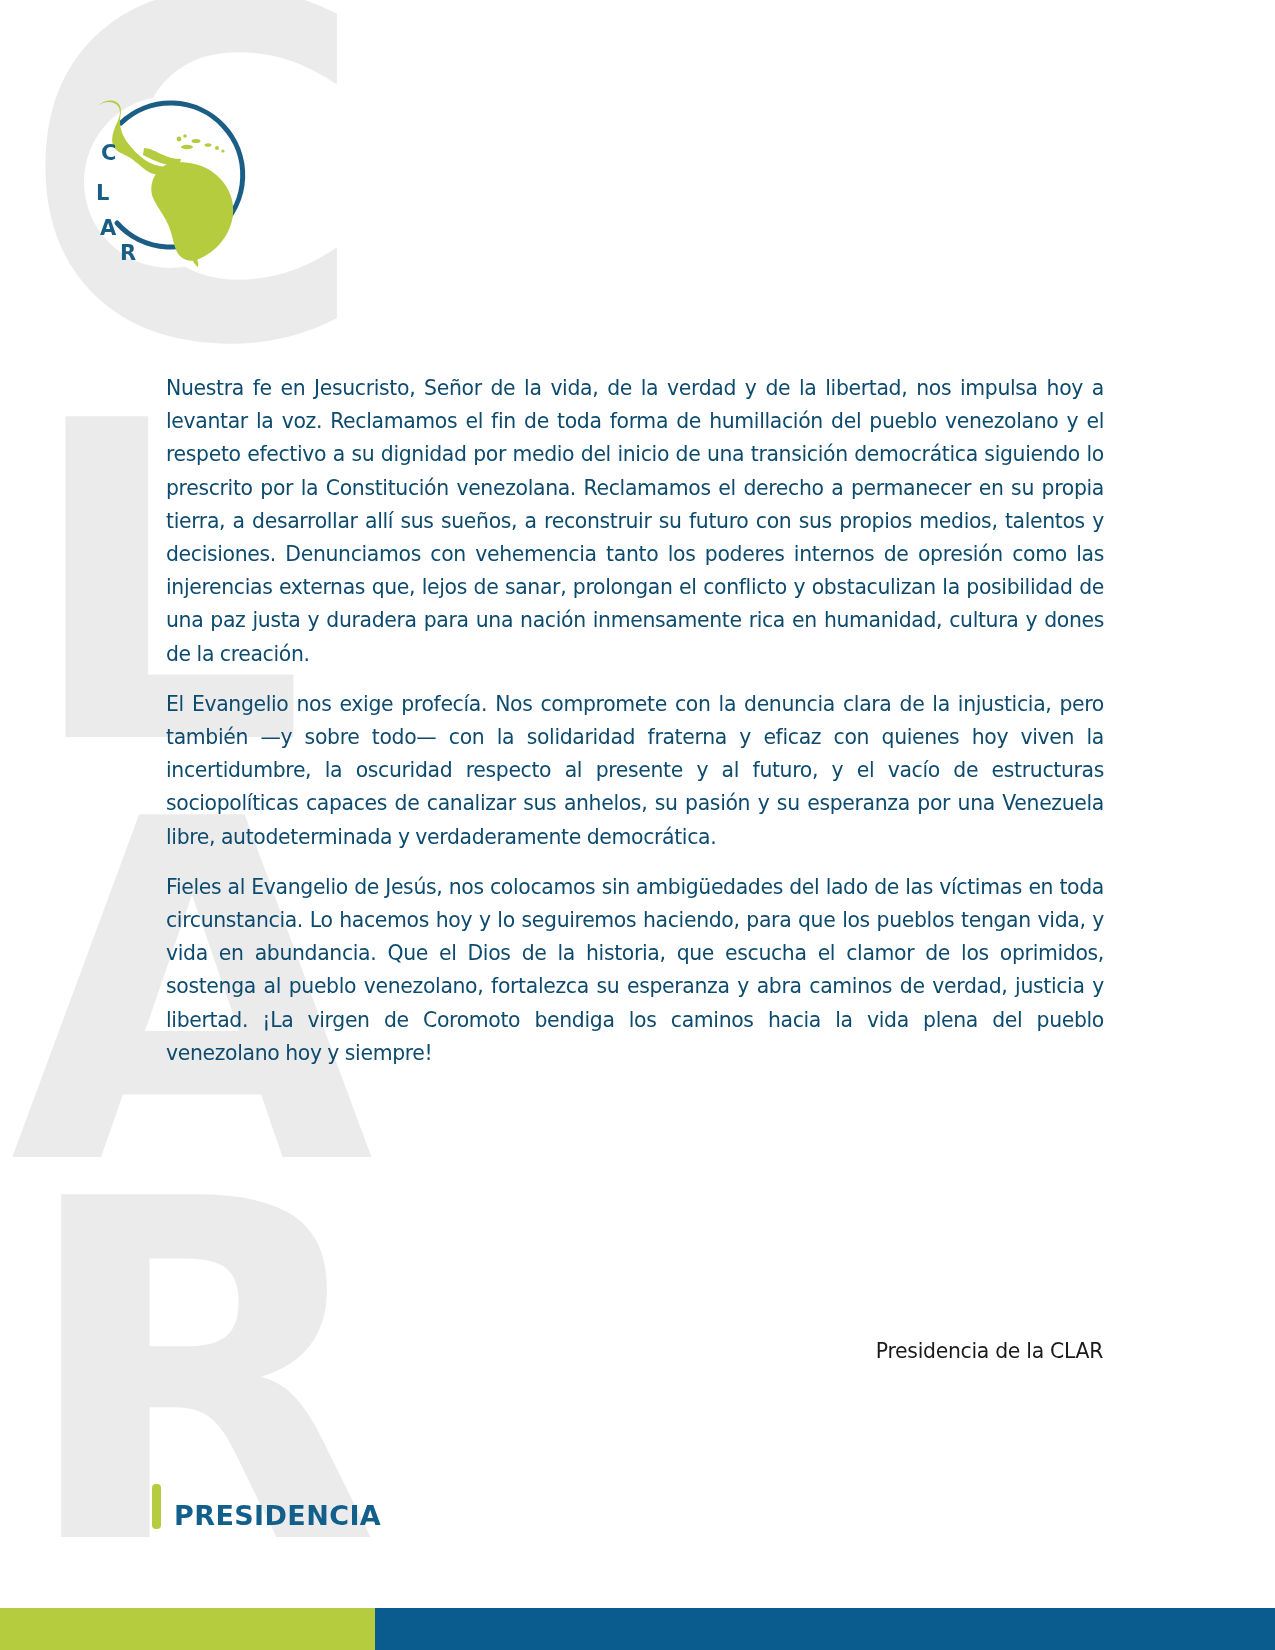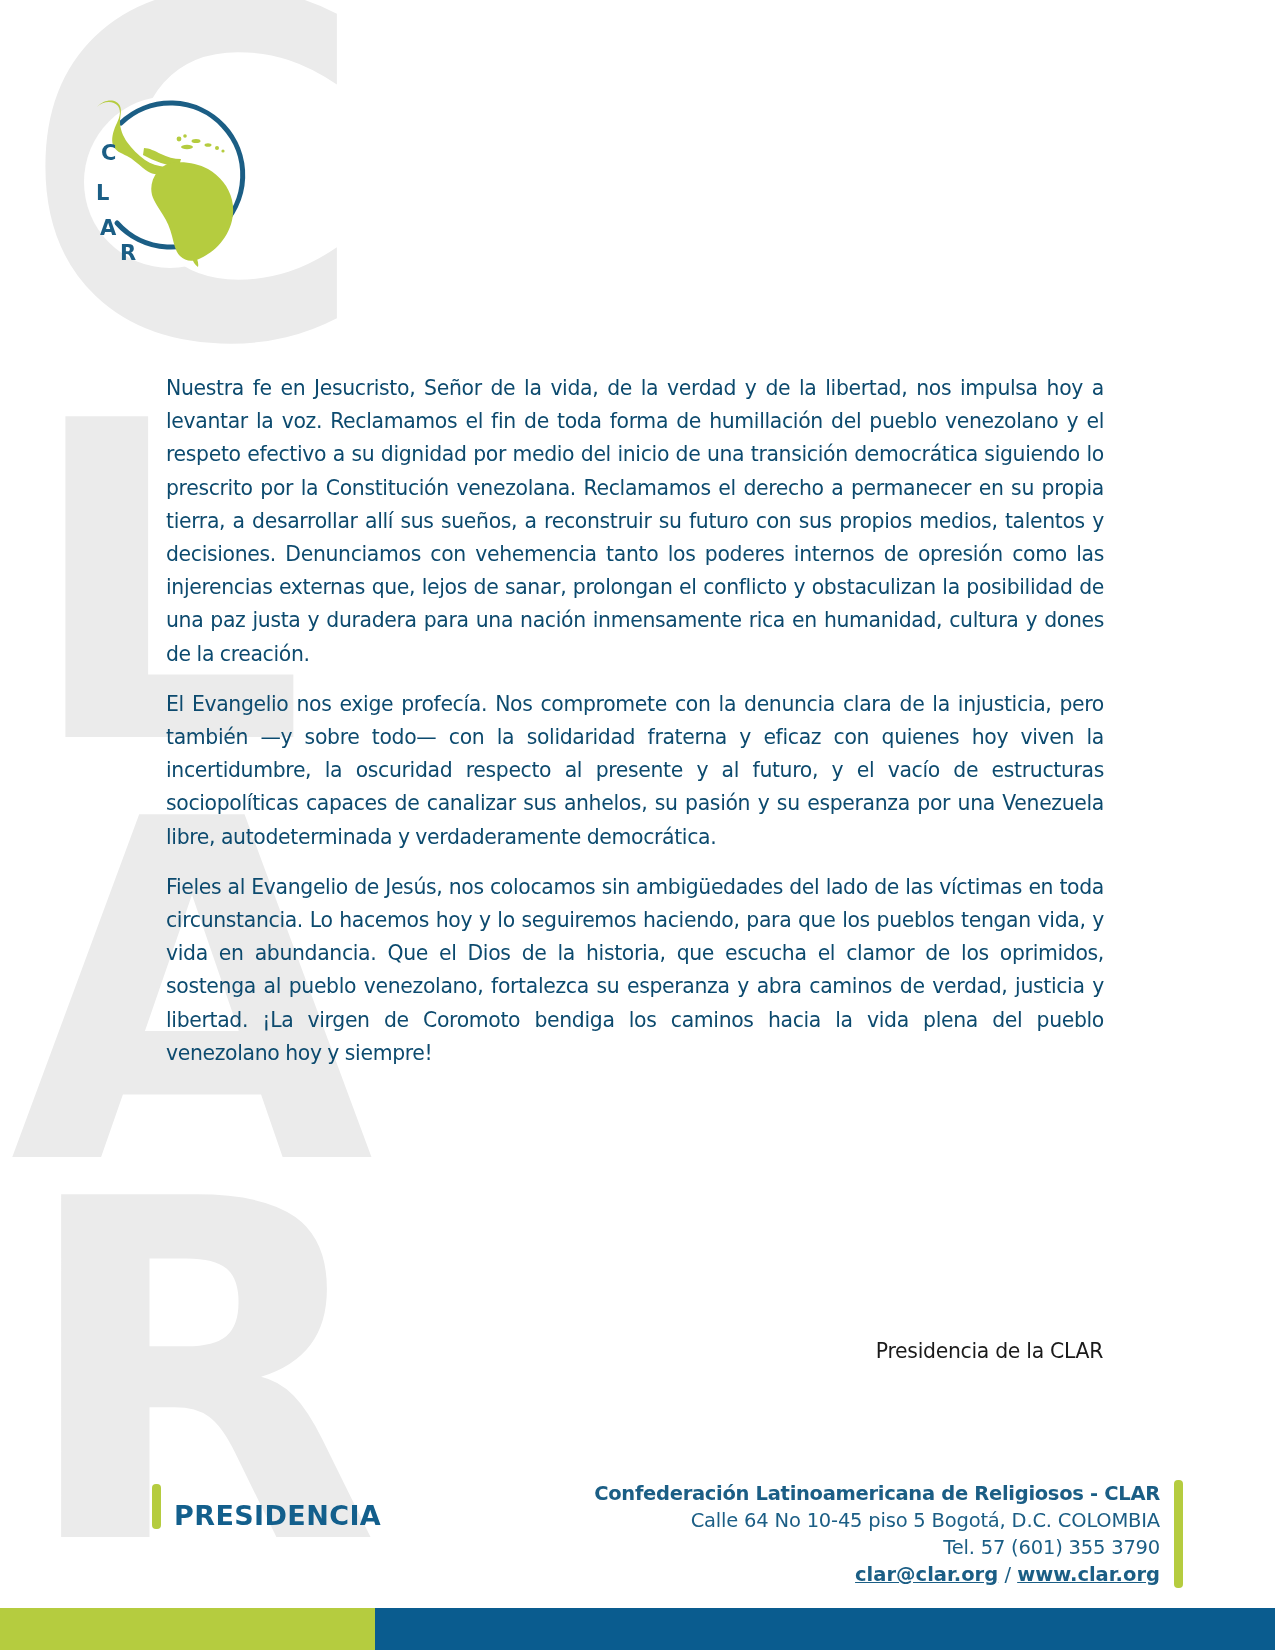--- a/index.html
+++ b/index.html
@@ -245,30 +245,19 @@
     <p class="para">Fieles al Evangelio de Jesús, nos colocamos sin ambigüedades del lado de las víctimas en toda circunstancia. Lo hacemos hoy y lo seguiremos haciendo, para que los pueblos tengan vida, y vida en abundancia. Que el Dios de la historia, que escucha el clamor de los oprimidos, sostenga al pueblo venezolano, fortalezca su esperanza y abra caminos de verdad, justicia y libertad. ¡La virgen de Coromoto bendiga los caminos hacia la vida plena del pueblo venezolano hoy y siempre!</p>
   </div>
 
   <div class="signature">Presidencia de la CLAR</div>
 
   <div class="footer-presidencia">
     <div class="green-bar-left"></div>
     <div class="presidencia-label">PRESIDENCIA</div>
   </div>
 
-  <div class="footer-contact">
-    <div class="contact-lines">
-      <div class="contact-org">Confederación Latinoamericana de Religiosos - CLAR</div>
-      <div class="contact-line">Calle 64 No 10-45 piso 5 Bogotá, D.C.  COLOMBIA</div>
-      <div class="contact-line">Tel. 57 (601) 355 3790</div>
-      <div class="contact-links">
-        <a href="#" class="bold-link">clar@clar.org</a><span class="sep"> / </span><a href="#" class="bold-link">www.clar.org</a>
-      </div>
-    </div>
-    <div class="green-bar-right"></div>
-  </div>
 
   <div class="bottom-bars">
     <div class="bar-green"></div>
     <div class="bar-blue"></div>
   </div>
 
 </div>
 
 </body></html>

